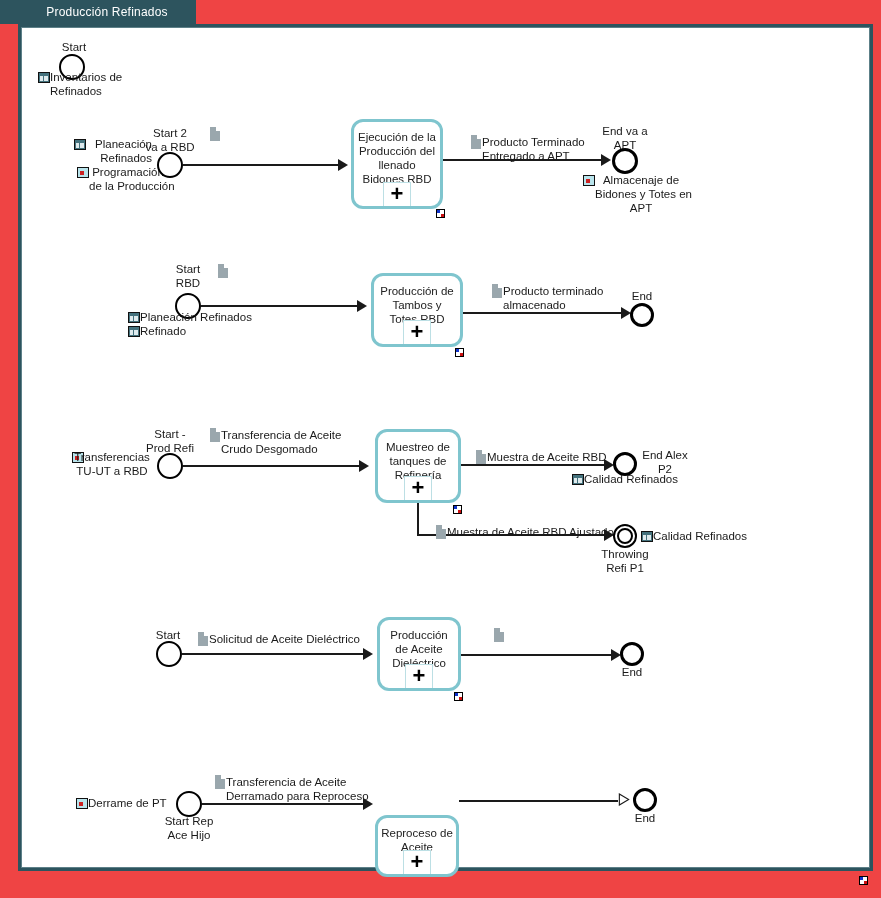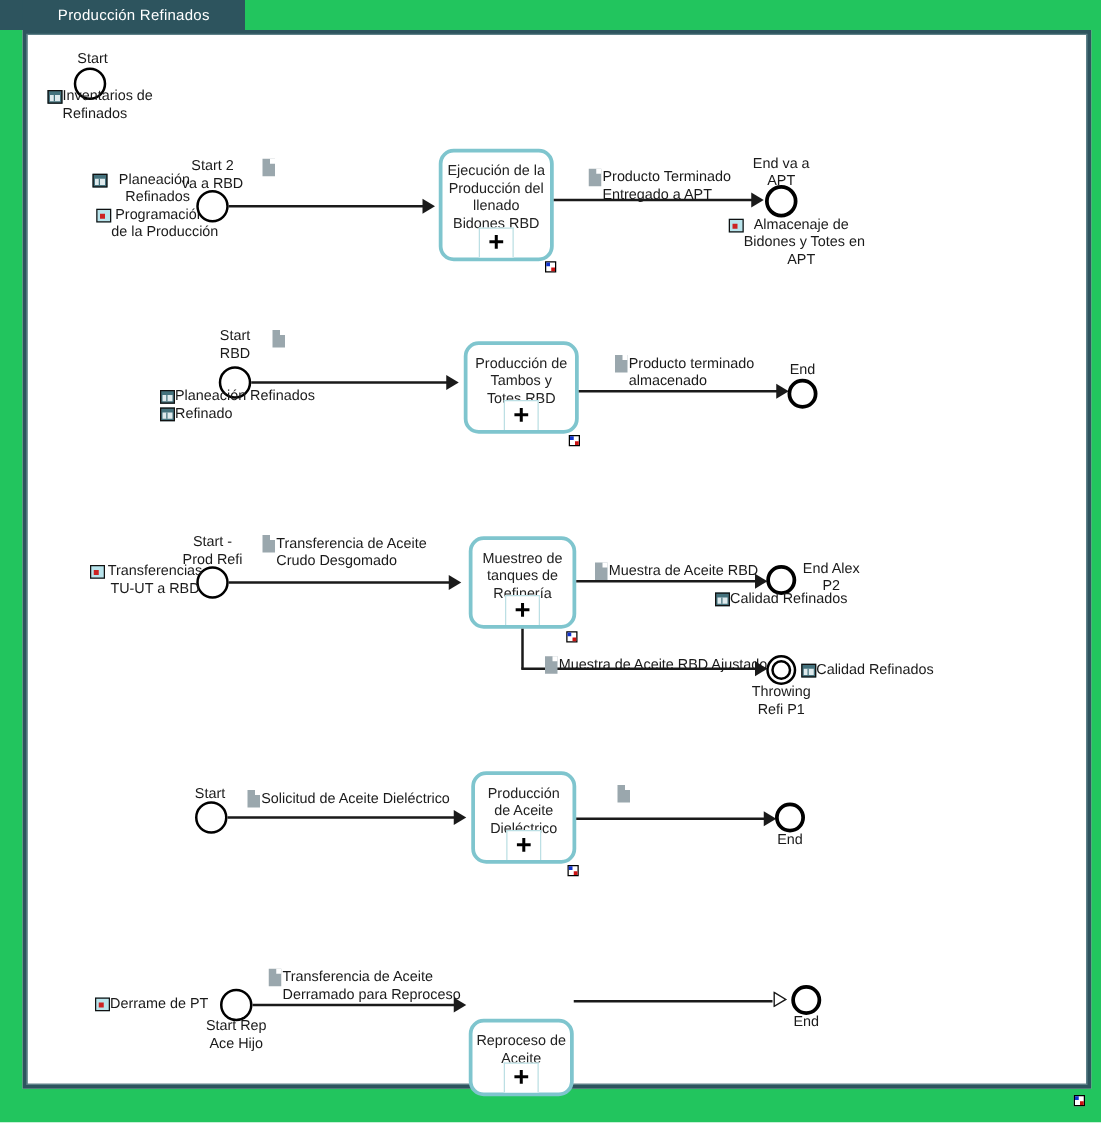--- a/index.html
+++ b/index.html
@@ -5,21 +5,21 @@
   html, body {
     margin: 0;
     padding: 0;
     background: #ffffff;
     font-family: "Liberation Sans", sans-serif;
   }
   #root {
     position: relative;
     width: 881px;
     height: 898px;
-    background: #22c55e;
+    background: #ef4444;
     overflow: hidden;
   }
 
   
   .tab-bar {
     position: absolute;
     left: 0; top: 0;
     width: 881px; height: 26px;
   }
   .tab {
@@ -311,21 +311,21 @@
     <div class="lbl l" style="left:503px; top:284px; width:120px;">Producto terminado
 almacenado</div>
 
     <div class="lbl c" style="left:620px; top:289px; width:44px;">End</div>
     <div class="node event end" style="left:630px; top:303px; width:24px; height:24px;"></div>
 
     <div class="lbl c" style="left:137px; top:427px; width:66px;">Start -
 Prod Refi</div>
     <div class="node event start" style="left:157px; top:453px; width:26px; height:26px;"></div>
     <div class="mini-icon light" style="left:72px; top:452px;"></div>
-    <div class="lbl c" style="left:84px; top:450px; width:80px;">Transferencias
+    <div class="lbl c" style="left:72px; top:450px; width:80px;">Transferencias
 TU-UT a RBD</div>
 
     <div class="line-h" style="left:183px; top:465px; width:180px;"></div>
     <div class="arrow-solid" style="left:359px; top:460px;"></div>
     <div class="dataobj" style="left:210px; top:428px;"></div>
     <div class="lbl l" style="left:221px; top:428px; width:128px;">Transferencia de Aceite
 Crudo Desgomado</div>
 
     <div class="node subprocess" style="left:375px; top:429px; width:86px; height:74px;">
       <div class="sp-label">Muestreo de

